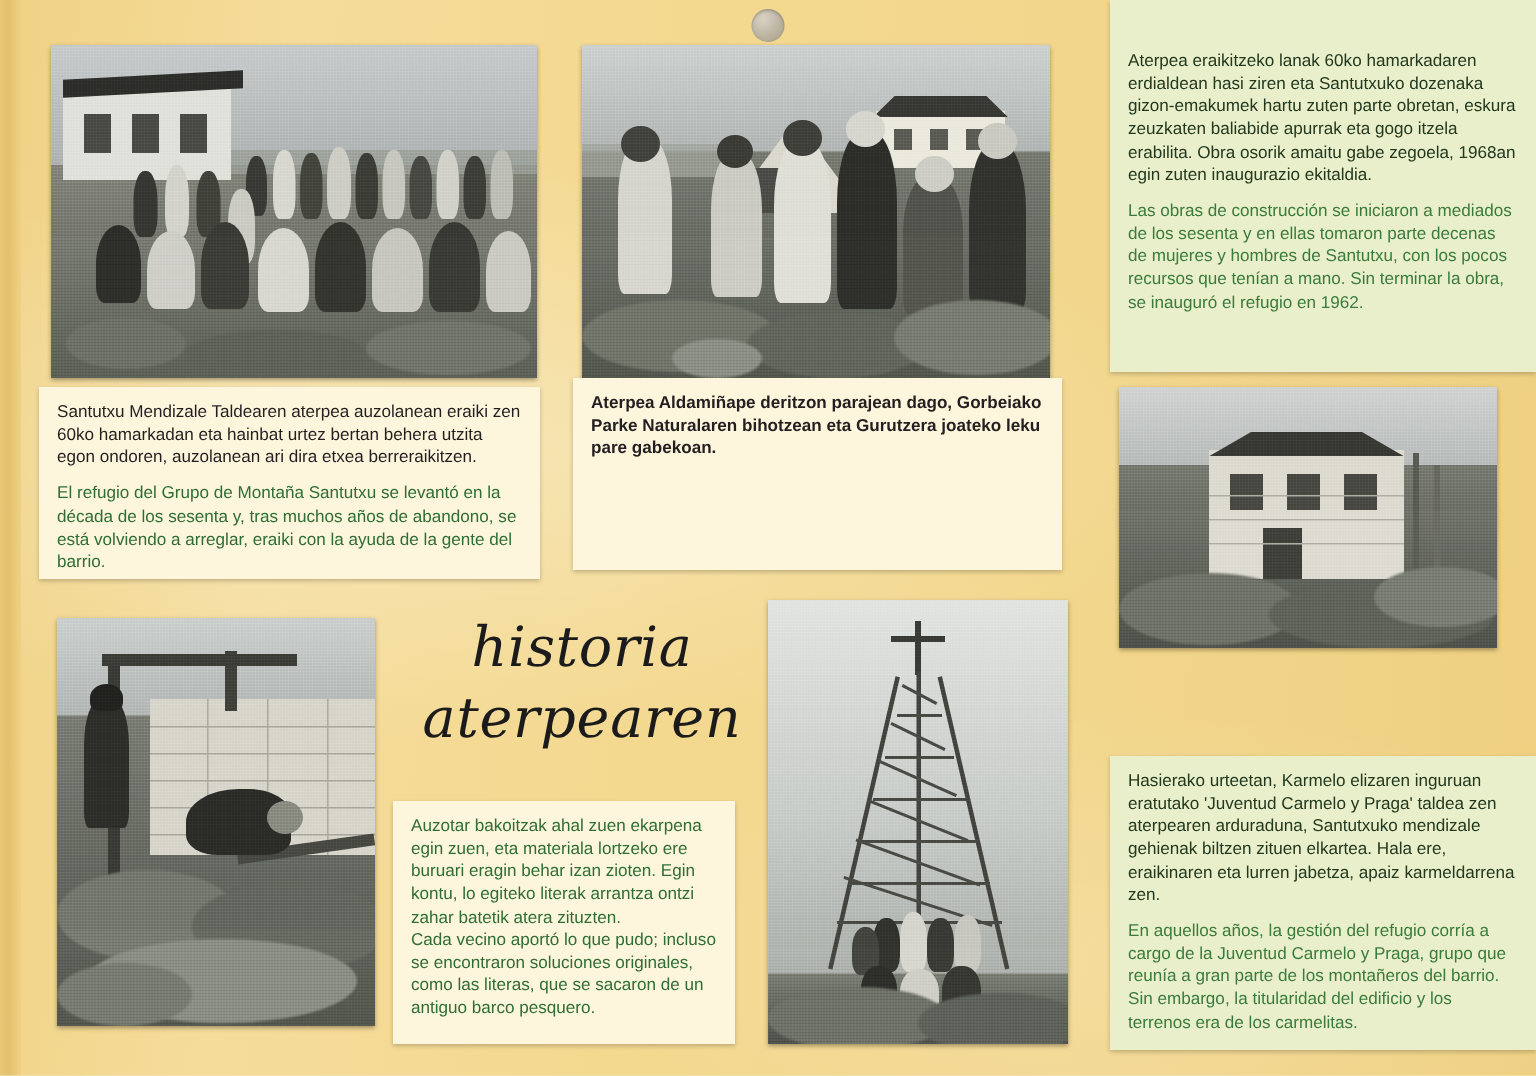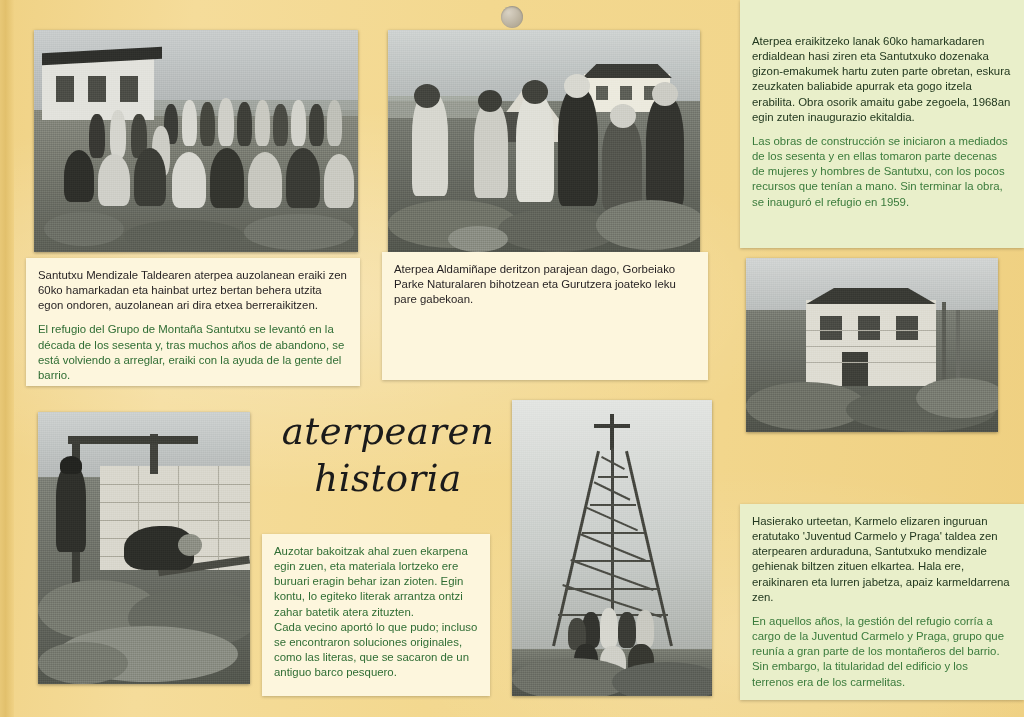--- a/index.html
+++ b/index.html
@@ -296,36 +296,36 @@
     <div class="blob" style="left:0; top:258px; width:120px; height:42px; background:#6e7168;"></div>
     <div class="blob" style="left:100px; top:262px; width:110px; height:40px; background:#5e615a;"></div>
     <div class="grain"></div>
   </div>
 
   <div class="tbox" style="left:26px; top:258px; width:334px; height:128px;">
     <p>Santutxu Mendizale Taldearen aterpea auzolanean eraiki zen 60ko hamarkadan eta hainbat urtez bertan behera utzita egon ondoren, auzolanean ari dira etxea berreraikitzen.</p>
     <p class="es">El refugio del Grupo de Montaña Santutxu se levantó en la década de los sesenta y, tras muchos años de abandono, se está volviendo a arreglar, eraiki con la ayuda de la gente del barrio.</p>
   </div>
 
-  <div class="tbox" style="left:382px; top:252px; width:326px; height:128px;">
+  <div class="tbox" style="left:382px; top:252px; width:326px; height:128px;font-weight:bold;">
     <p>Aterpea Aldamiñape deritzon parajean dago, Gorbeiako Parke Naturalaren bihotzean eta Gurutzera joateko leku pare gabekoan.</p>
   </div>
 
   <div class="tbox green" style="left:740px; top:0px; width:284px; height:248px; padding-top:34px;">
     <p>Aterpea eraikitzeko lanak 60ko hamarkadaren erdialdean hasi ziren eta Santutxuko dozenaka gizon-emakumek hartu zuten parte obretan, eskura zeuzkaten baliabide apurrak eta gogo itzela erabilita. Obra osorik amaitu gabe zegoela, 1968an egin zuten inaugurazio ekitaldia.</p>
-    <p class="es">Las obras de construcción se iniciaron a mediados de los sesenta y en ellas tomaron parte decenas de mujeres y hombres de Santutxu, con los pocos recursos que tenían a mano. Sin terminar la obra, se inauguró el refugio en 1959.</p>
+    <p class="es">Las obras de construcción se iniciaron a mediados de los sesenta y en ellas tomaron parte decenas de mujeres y hombres de Santutxu, con los pocos recursos que tenían a mano. Sin terminar la obra, se inauguró el refugio en 1962.</p>
   </div>
 
   <div class="tbox" style="left:262px; top:534px; width:228px; height:162px;">
     <p class="es" style="color:#2f6d34;">Auzotar bakoitzak ahal zuen ekarpena egin zuen, eta materiala lortzeko ere buruari eragin behar izan zioten. Egin kontu, lo egiteko literak arrantza ontzi zahar batetik atera zituzten.</p>
     <p class="es">Cada vecino aportó lo que pudo; incluso se encontraron soluciones originales, como las literas, que se sacaron de un antiguo barco pesquero.</p>
   </div>
 
   <div class="tbox green" style="left:740px; top:504px; width:284px; height:196px;">
     <p>Hasierako urteetan, Karmelo elizaren inguruan eratutako 'Juventud Carmelo y Praga' taldea zen aterpearen arduraduna, Santutxuko mendizale gehienak biltzen zituen elkartea. Hala ere, eraikinaren eta lurren jabetza, apaiz karmeldarrena zen.</p>
     <p class="es">En aquellos años, la gestión del refugio corría a cargo de la Juventud Carmelo y Praga, grupo que reunía a gran parte de los montañeros del barrio. Sin embargo, la titularidad del edificio y los terrenos era de los carmelitas.</p>
   </div>
 
   <div class="title">
+    <div>historia</div>
     <div>aterpearen</div>
-    <div>historia</div>
   </div>
 </div>
 
 </body></html>

